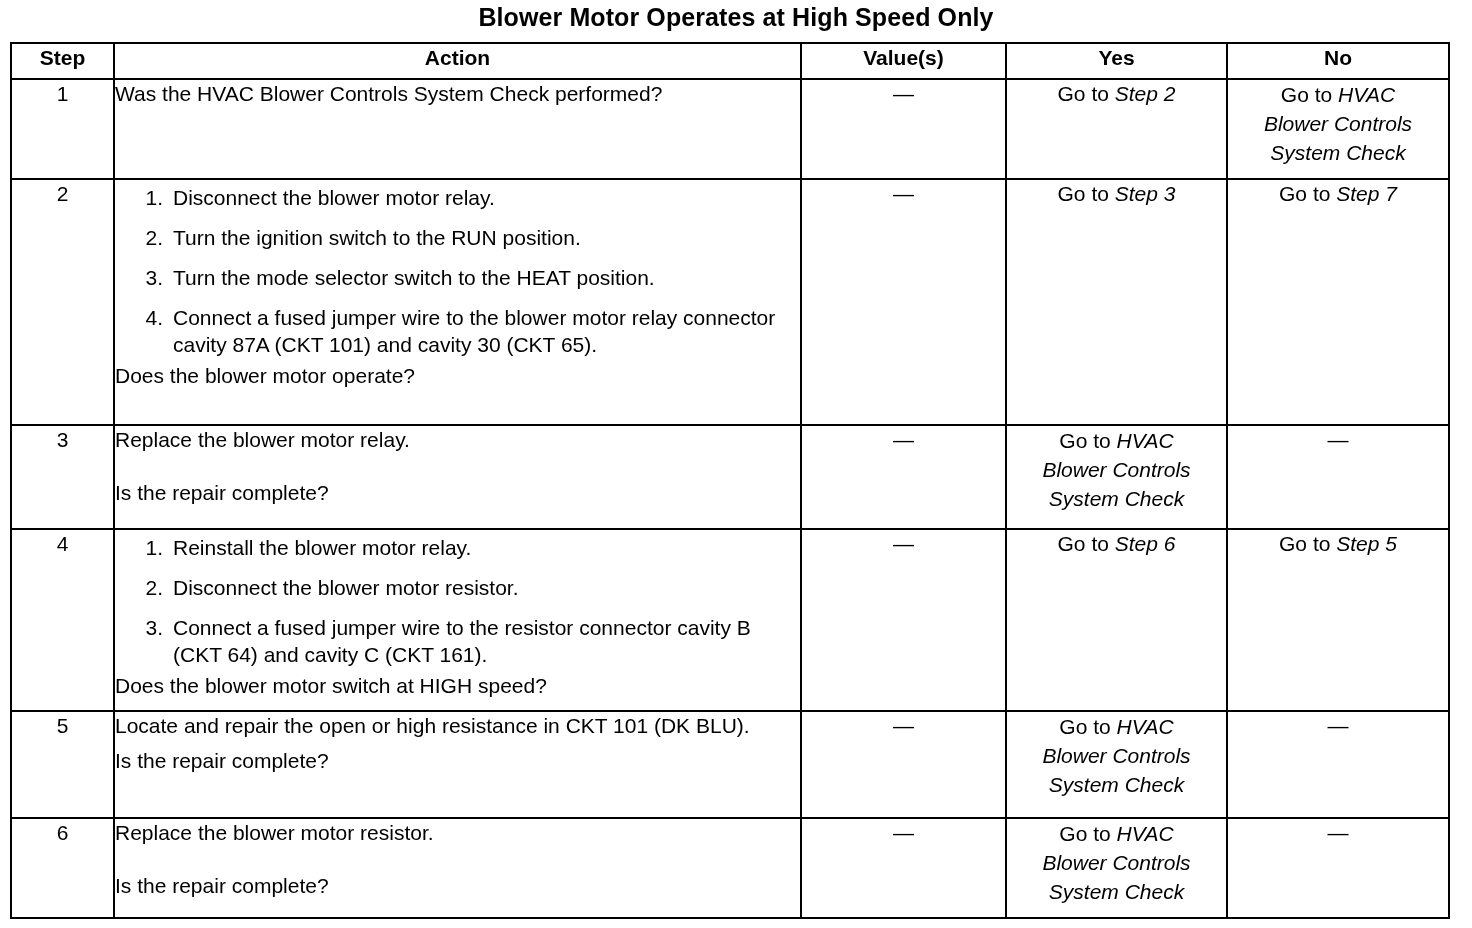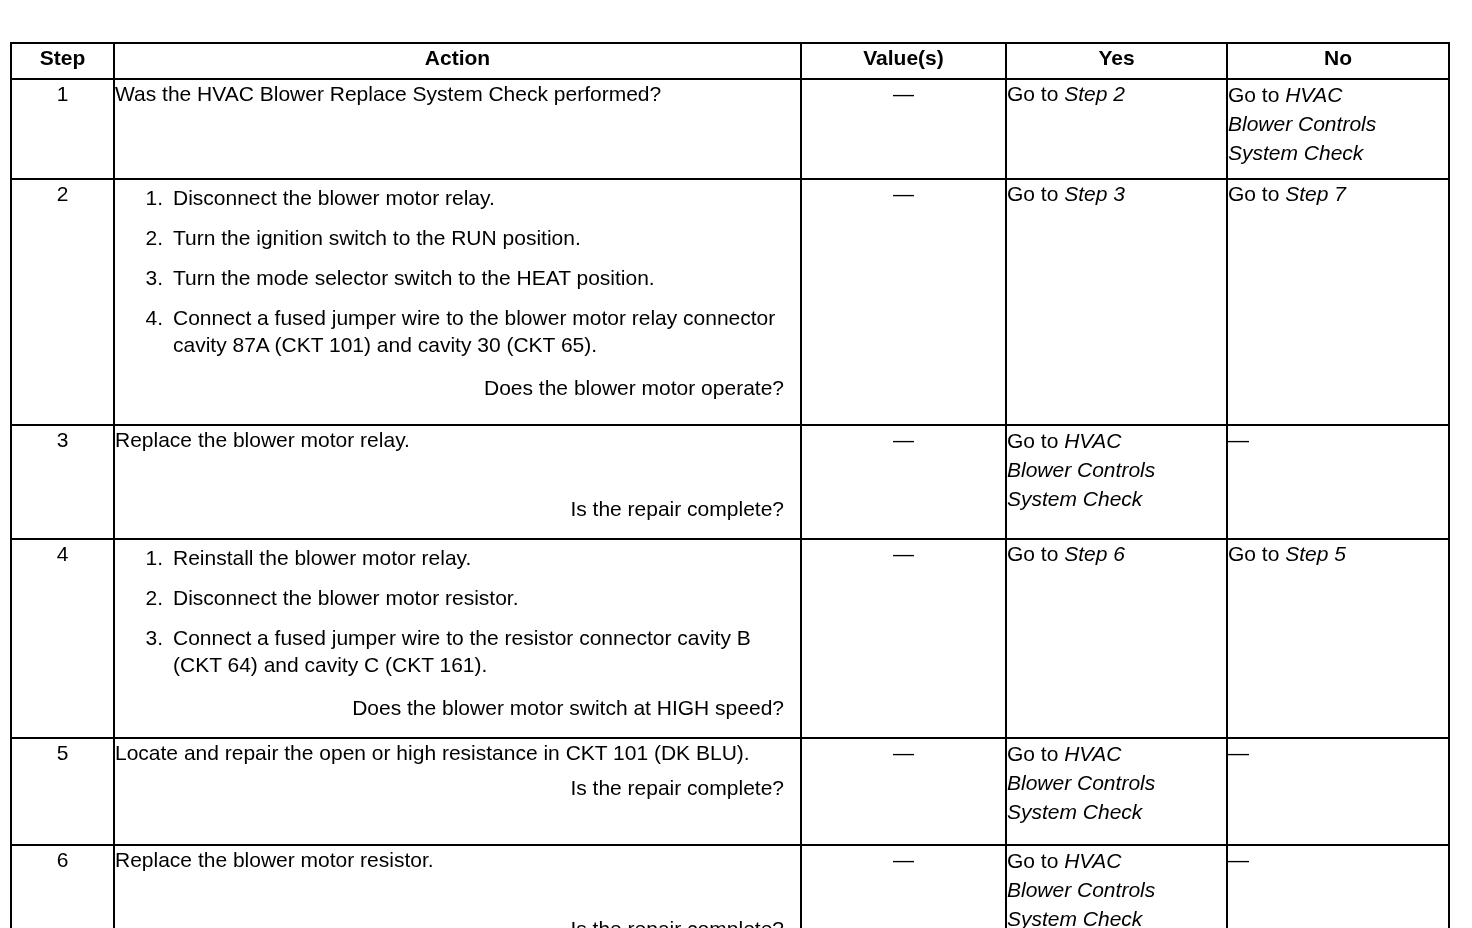--- a/index.html
+++ b/index.html
@@ -54,31 +54,31 @@
     font-size:21px;
   }
   td.value{
     text-align:center;
     vertical-align:middle;
   }
   td.action{
     padding:9px 8px 8px 14px;
   }
   td.yes,td.no{
-    text-align:left;
+    text-align:center;
     padding:8px 6px 8px 6px;
   }
   td.va-top{vertical-align:top;}
   td.va-mid{vertical-align:middle;}
   td.va-bot{vertical-align:bottom;}
 
   .dash{font-size:21px;line-height:1;}
 
   .intro{margin:0 0 0 0;}
-  .closing{margin:16px;text-align:right;}
+  .closing{margin:0;}
   .gap-lg{height:26px;}
 
   ol.steps{
     margin:4px 0 4px 0;
     padding:0 0 0 58px;
     list-style:none;
     counter-reset:si;
   }
   ol.steps > li{
     position:relative;
@@ -96,20 +96,21 @@
   }
 
   .goto-ital{font-style:italic;}
   .multi{line-height:29px;}
 </style>
 </head>
 <body>
 
 <div class="page">
 
+  <div class="doc-title">Blower Motor Operates at High Speed Only</div>
 
   <table class="diag">
     <colgroup>
       <col class="c-step">
         <col class="c-action">
         <col class="c-value">
         <col class="c-yes">
         <col class="c-no">
     </colgroup>
     <thead>
@@ -119,21 +120,21 @@
         <th>Value(s)</th>
         <th>Yes</th>
         <th>No</th>
       </tr>
     </thead>
     <tbody>
 
       <tr style="height:100px">
         <td class="step">1</td>
         <td class="action">
-          <div class="intro">Was the HVAC Blower Replace System Check performed?</div>
+          <div class="intro">Was the HVAC Blower Controls System Check performed?</div>
         </td>
         <td class="value">
           <span class="dash">—</span>
         </td>
         <td class="yes va-bot">
           <span>Go to </span><span class="goto-ital">Step 2</span>
         </td>
         <td class="no va-top">
           <div class="multi">
             <span>Go to </span><span class="goto-ital">HVAC</span><br>

